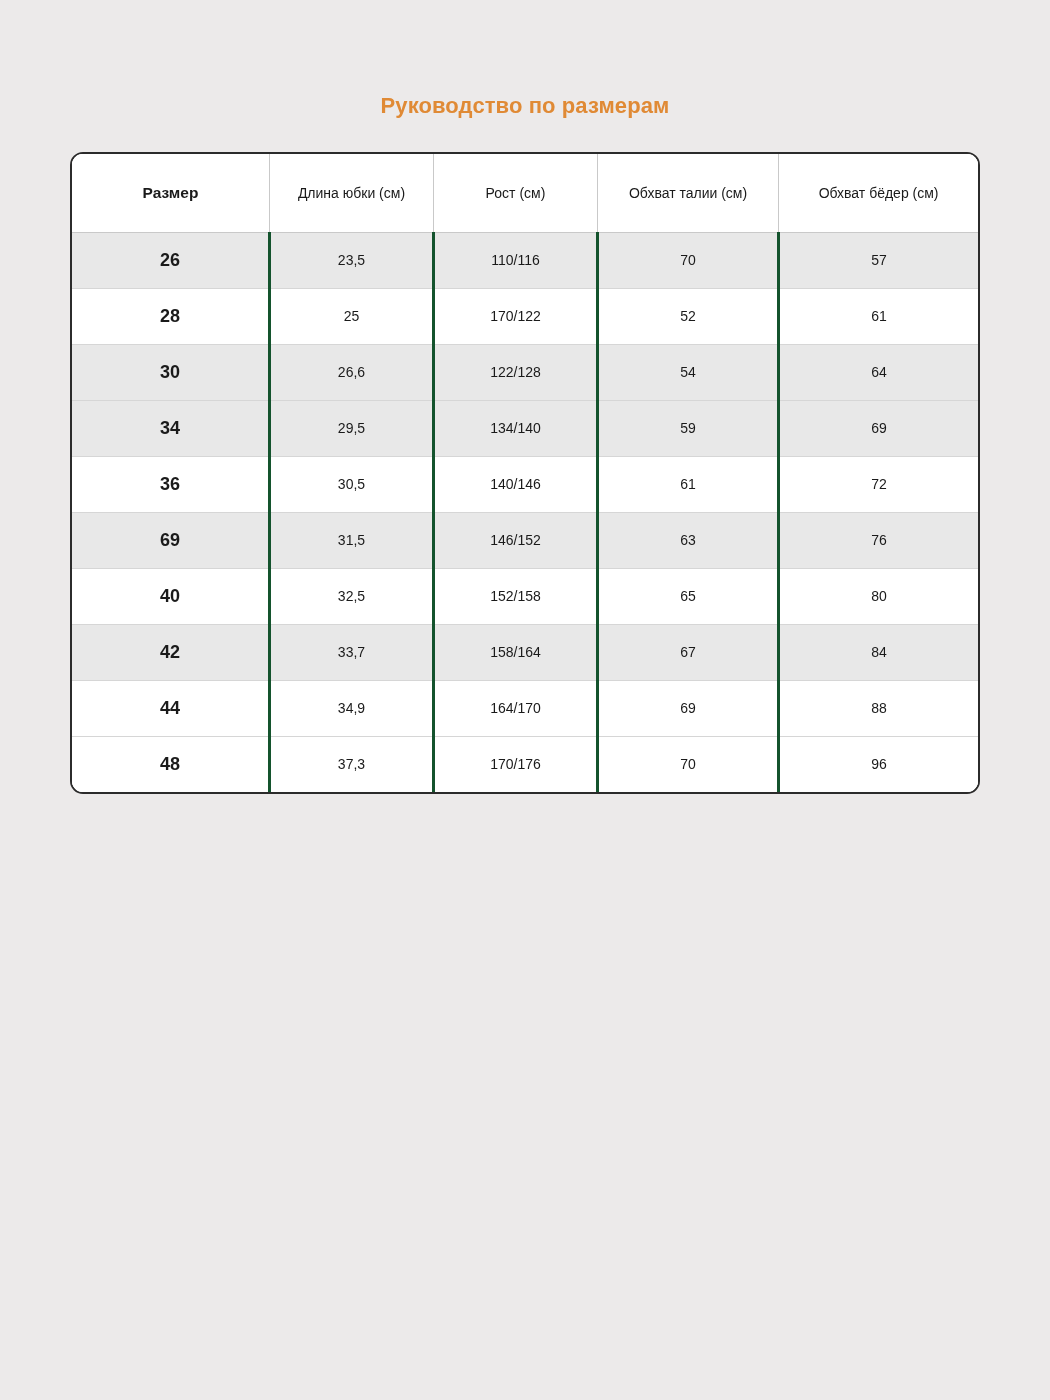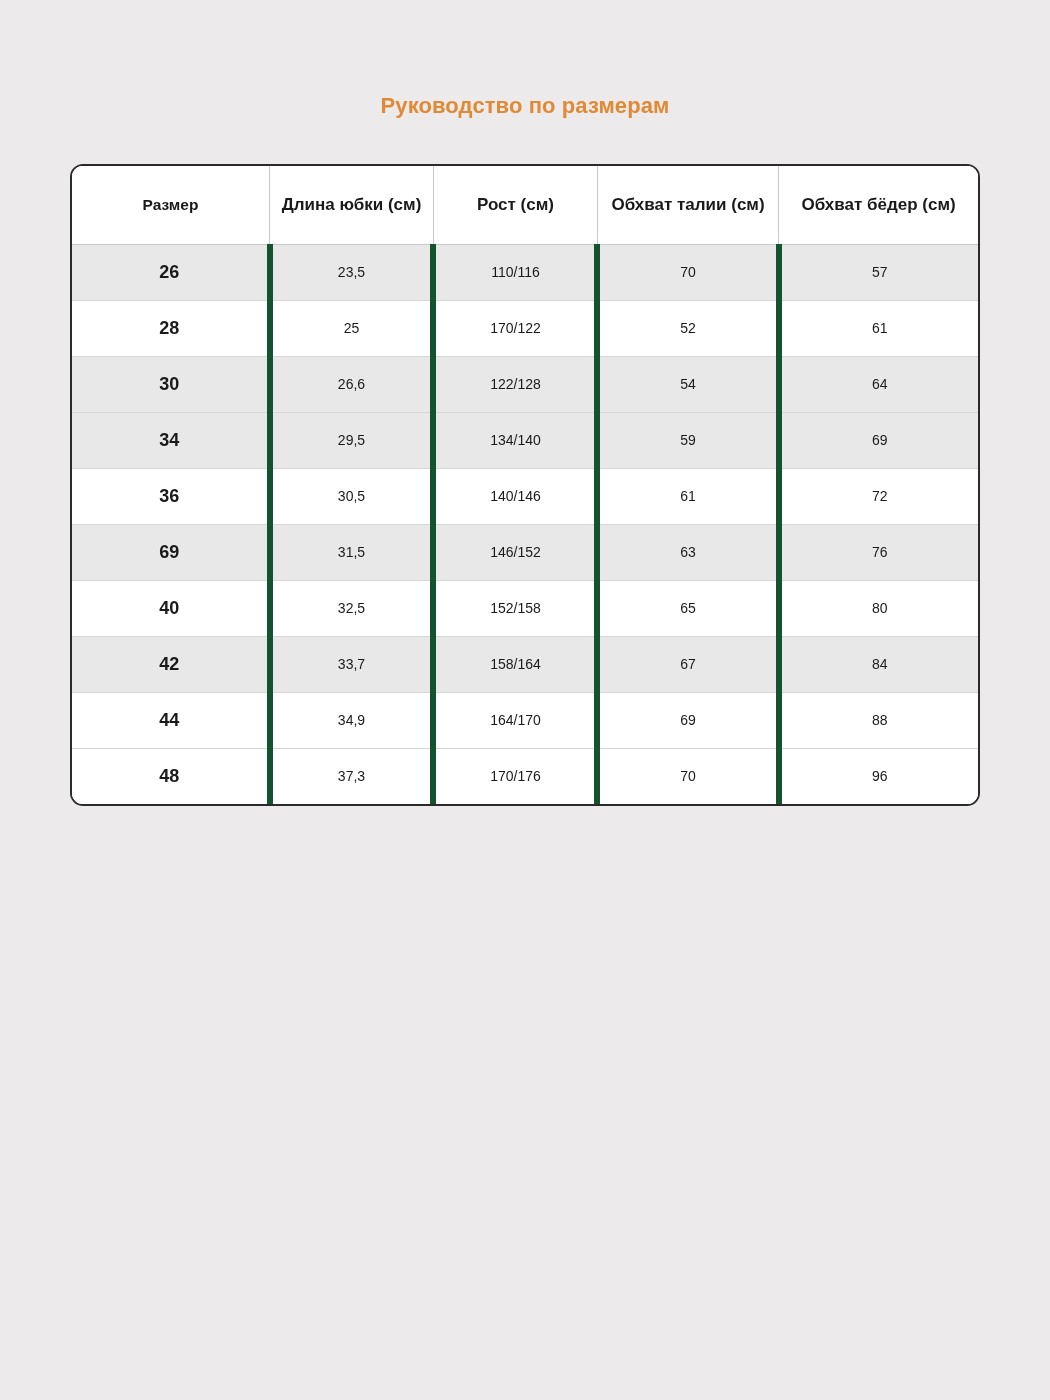--- a/index.html
+++ b/index.html
@@ -33,21 +33,21 @@
     font-weight: bold;
     color: #e08a35;
     letter-spacing: 0.1px;
     line-height: 28px;
   }
 
   
   .size-table-wrap {
     position: absolute;
     left: 70px;
-    top: 164px;
+    top: 152px;
     width: 910px;
     background: #ffffff;
     border: 2px solid #2b2b2b;
     border-radius: 13px;
     overflow: hidden;
     box-sizing: border-box;
   }
 
   table.size-table {
     width: 100%;
@@ -60,22 +60,22 @@
   table.size-table col.c-len    { width: 18.1%; }
   table.size-table col.c-height { width: 18.1%; }
   table.size-table col.c-waist  { width: 20.0%; }
   table.size-table col.c-hips   { width: 22.0%; }
 
   
   table.size-table thead th {
     background: #ffffff;
     height: 78px;
     padding: 0 6px;
-    font-weight: bold;
-    font-size: 17px;
+    font-weight: normal;
+    font-size: 14px;
     color: #1a1a1a;
     text-align: center;
     vertical-align: middle;
     border-right: 1px solid #c9c9c9;
     border-bottom: 1px solid #c9c9c9;
     box-sizing: border-box;
   }
   table.size-table thead th:last-child { border-right: none; }
 
   table.size-table thead th.head-size {
@@ -84,21 +84,21 @@
   }
 
   
   table.size-table tbody td {
     height: 56px;
     padding: 0 6px;
     font-size: 14px;
     color: #1a1a1a;
     text-align: center;
     vertical-align: middle;
-    border-right: 6px solid #14532d;
+    border-right: 3px solid #14532d;
     border-bottom: 1px solid #d6d6d6;
     box-sizing: border-box;
   }
   table.size-table tbody td:last-child { border-right: none; }
   table.size-table tbody tr:last-child td { border-bottom: none; }
 
   table.size-table tbody td.cell-size {
     font-weight: bold;
     font-size: 18px;
   }

